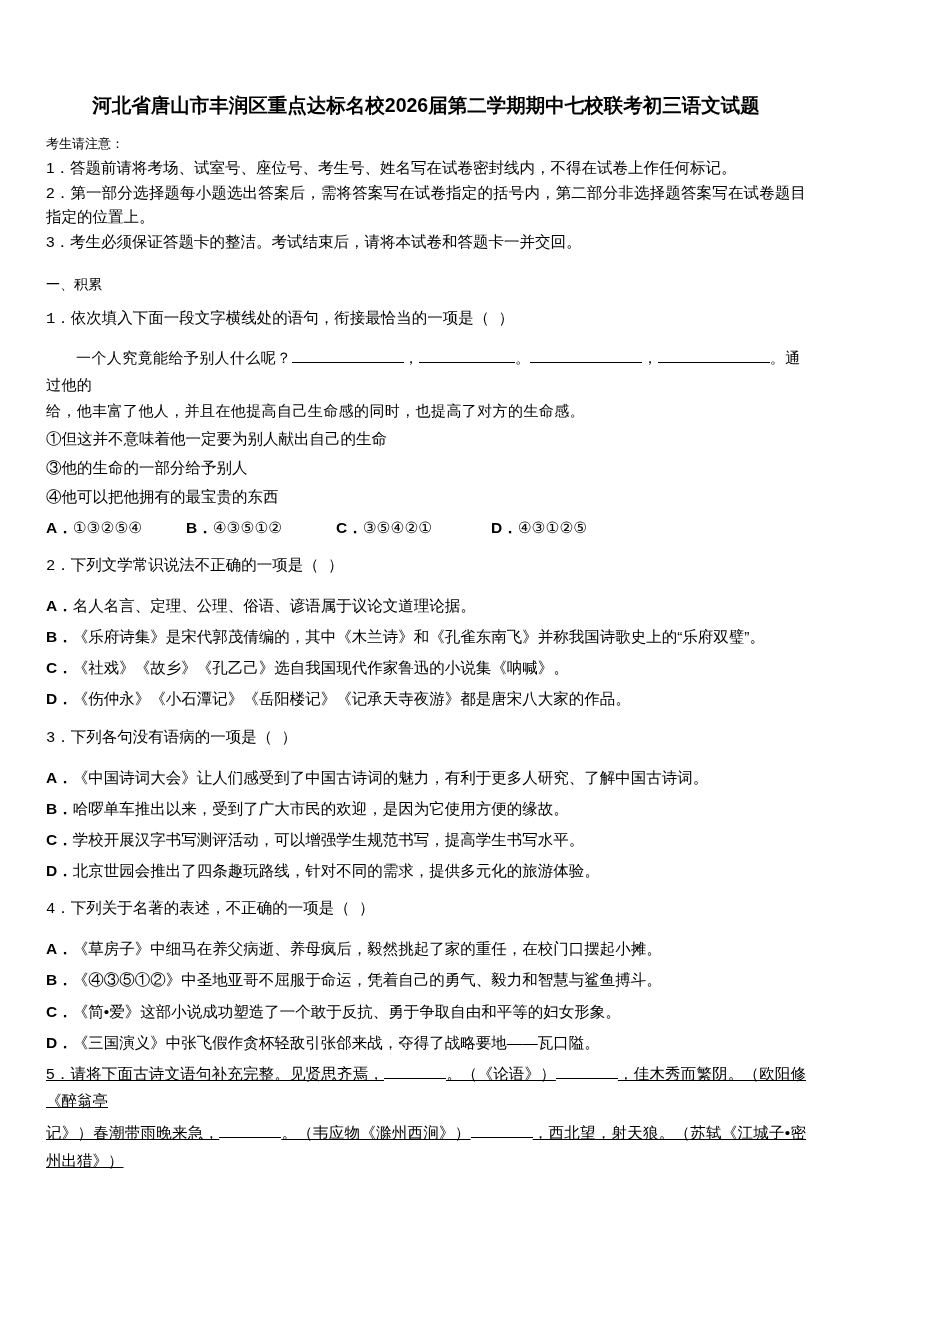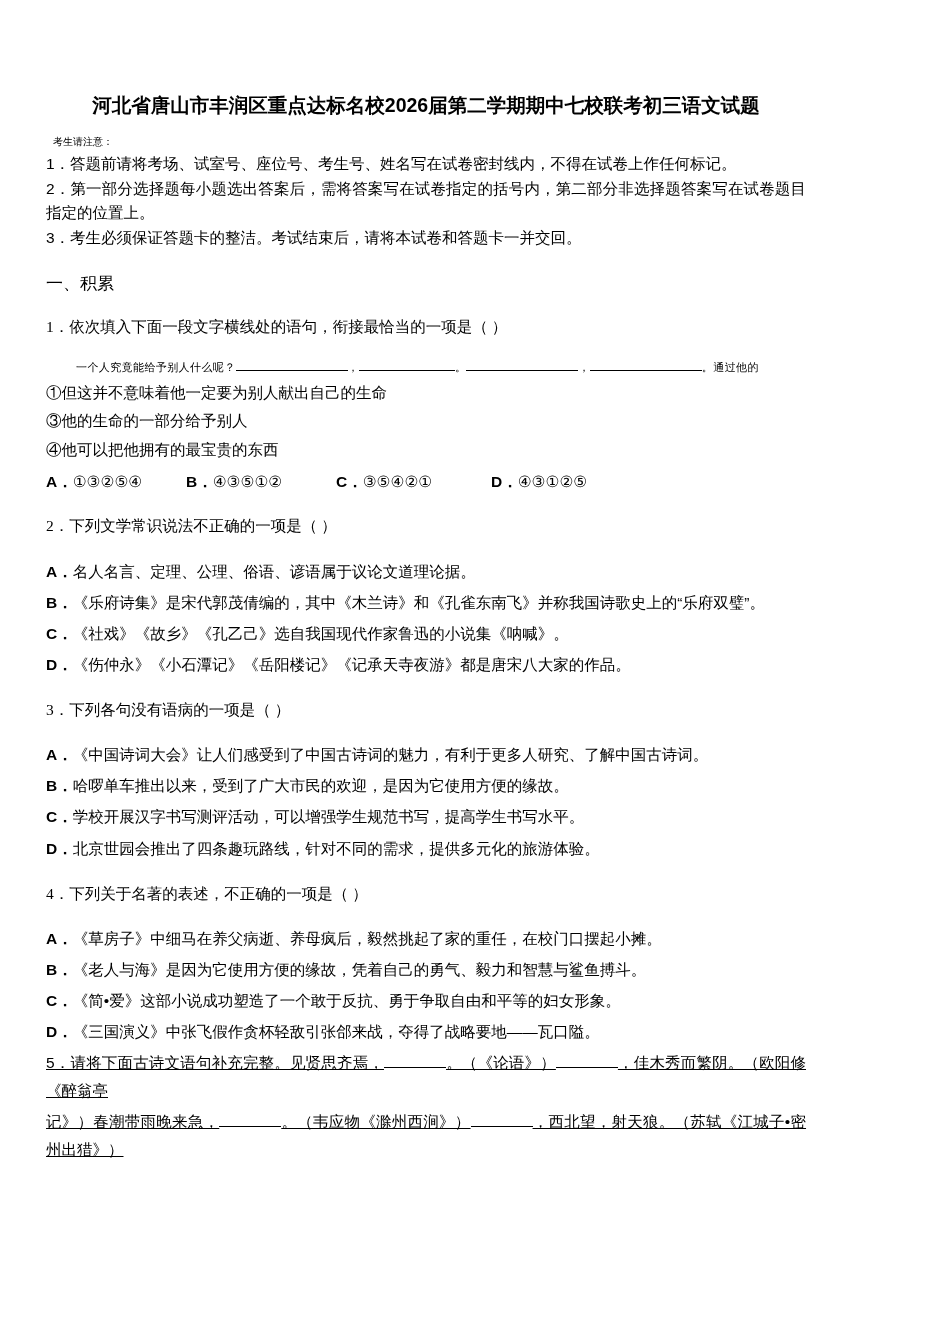--- a/index.html
+++ b/index.html
@@ -24,48 +24,48 @@
     font-family: "Liberation Sans", sans-serif;
     font-weight: bold;
     font-size: 19.5px;
     text-align: center;
     letter-spacing: 0px;
     margin: 0 0 16px 0;
     line-height: 1.4;
     white-space: nowrap;
   }
   .notice-head {
-    font-size: 10px;
+    font-size: 13px;
     font-family: Liberation Sans, sans-serif;
-    margin: 6px 0 3px 7px;
+    margin: 6px 0 3px 0;
   }
   .notice-line {
     font-size: 15.5px;
     font-family: "Liberation Sans", sans-serif;
     line-height: 1.55;
     margin: 0 0 1px 0;
     text-align: justify;
   }
   .section-title {
-    font-size: 17px;
+    font-size: 14px;
     font-family: "Liberation Sans", sans-serif;
     margin: 22px 0 4px 0;
   }
   .q-line {
     font-size: 15.5px;
-    font-family: Liberation Serif, serif;
+    font-family: Liberation Mono, monospace;
     line-height: 1.62;
-    margin: 19px 0;
+    margin: 13px 0;
     text-align: justify;
   }
   .indent-1 {
     text-indent: 30px;
   }
   .small-body {
-    font-size: 11px;
+    font-size: 15px;
     line-height: 1.75;
     font-family: "Liberation Sans", sans-serif;
     letter-spacing: 0.4px;
   }
   .blank {
     display: inline-block;
     border-bottom: 1px solid #000;
     height: 0.95em;
     vertical-align: baseline;
   }
@@ -119,20 +119,21 @@
   <div class="notice-line">2．第一部分选择题每小题选出答案后，需将答案写在试卷指定的括号内，第二部分非选择题答案写在试卷题目指定的位置上。</div>
   <div class="notice-line">3．考生必须保证答题卡的整洁。考试结束后，请将本试卷和答题卡一并交回。</div>
 
   <div class="section-title">一、积累</div>
 
   <div class="q-line">1．依次填入下面一段文字横线处的语句，衔接最恰当的一项是（        ）</div>
 
   <div class="small-body indent-1">
     <span>一个人究竟能给予别人什么呢？</span><span class="blank b-lg"></span><span>，</span><span class="blank b-md"></span><span>。</span><span class="blank b-lg"></span><span>，</span><span class="blank b-lg"></span><span>。通过他的</span>
   </div>
+  <div class="small-body">给，他丰富了他人，并且在他提高自己生命感的同时，也提高了对方的生命感。</div>
 
   <div class="list-item">①但这并不意味着他一定要为别人献出自己的生命</div>
   <div class="list-item">③他的生命的一部分给予别人</div>
   <div class="list-item">④他可以把他拥有的最宝贵的东西</div>
 
   <div class="opt-row">
     <span class="opt" style="width:140px"><span class="choice-label">A．</span><span>①③②⑤④</span></span><span class="opt" style="width:150px"><span class="choice-label">B．</span><span>④③⑤①②</span></span><span class="opt" style="width:155px"><span class="choice-label">C．</span><span>③⑤④②①</span></span><span class="opt"><span class="choice-label">D．</span><span>④③①②⑤</span></span>
   </div>
 
   <div class="q-line">2．下列文学常识说法不正确的一项是（        ）</div>
@@ -142,21 +143,21 @@
   <div class="choice-line"><span class="choice-label">D．</span><span>《伤仲永》《小石潭记》《岳阳楼记》《记承天寺夜游》都是唐宋八大家的作品。</span></div>
 
   <div class="q-line">3．下列各句没有语病的一项是（        ）</div>
   <div class="choice-line"><span class="choice-label">A．</span><span>《中国诗词大会》让人们感受到了中国古诗词的魅力，有利于更多人研究、了解中国古诗词。</span></div>
   <div class="choice-line"><span class="choice-label">B．</span><span>哈啰单车推出以来，受到了广大市民的欢迎，是因为它使用方便的缘故。</span></div>
   <div class="choice-line"><span class="choice-label">C．</span><span>学校开展汉字书写测评活动，可以增强学生规范书写，提高学生书写水平。</span></div>
   <div class="choice-line"><span class="choice-label">D．</span><span>北京世园会推出了四条趣玩路线，针对不同的需求，提供多元化的旅游体验。</span></div>
 
   <div class="q-line">4．下列关于名著的表述，不正确的一项是（        ）</div>
   <div class="choice-line"><span class="choice-label">A．</span><span>《草房子》中细马在养父病逝、养母疯后，毅然挑起了家的重任，在校门口摆起小摊。</span></div>
-  <div class="choice-line"><span class="choice-label">B．</span><span>《老人与海》是因为它使用方便的缘故，凭着自己的勇气、毅力和智慧与鲨鱼搏斗。</span></div>
+  <div class="choice-line"><span class="choice-label">B．</span><span>《④③⑤①②》中圣地亚哥不屈服于命运，凭着自己的勇气、毅力和智慧与鲨鱼搏斗。</span></div>
   <div class="choice-line"><span class="choice-label">C．</span><span>《简•爱》这部小说成功塑造了一个敢于反抗、勇于争取自由和平等的妇女形象。</span></div>
   <div class="choice-line"><span class="choice-label">D．</span><span>《三国演义》中张飞假作贪杯轻敌引张郃来战，夺得了战略要地——瓦口隘。</span></div>
 
   <div class="answer-para">
     <span>5．请将下面古诗文语句补充完整。见贤思齐焉，</span><span class="blank b-sm"></span><span>。（《论语》）</span><span class="blank b-sm"></span><span>，佳木秀而繁阴。（欧阳修《醉翁亭</span>
   </div>
   <div class="answer-para">
     <span>记》）春潮带雨晚来急，</span><span class="blank b-sm"></span><span>。（韦应物《滁州西涧》）</span><span class="blank b-sm"></span><span>，西北望，射天狼。（苏轼《江城子•密州出猎》）</span>
   </div>
 

